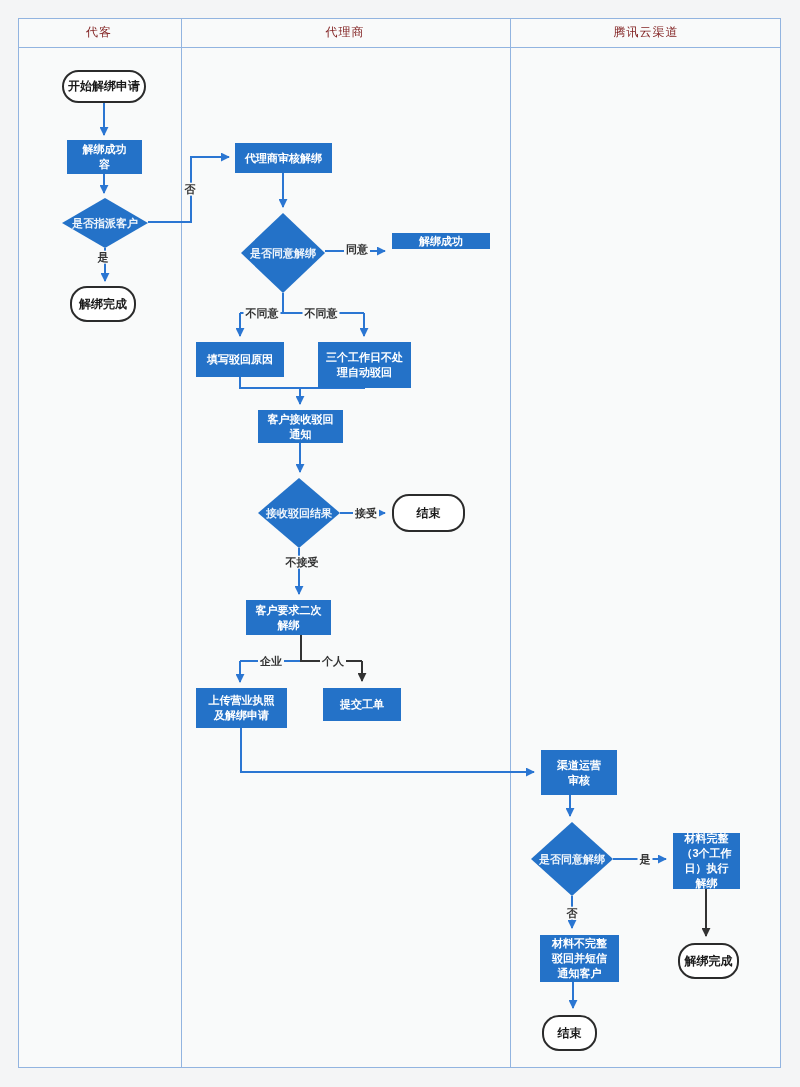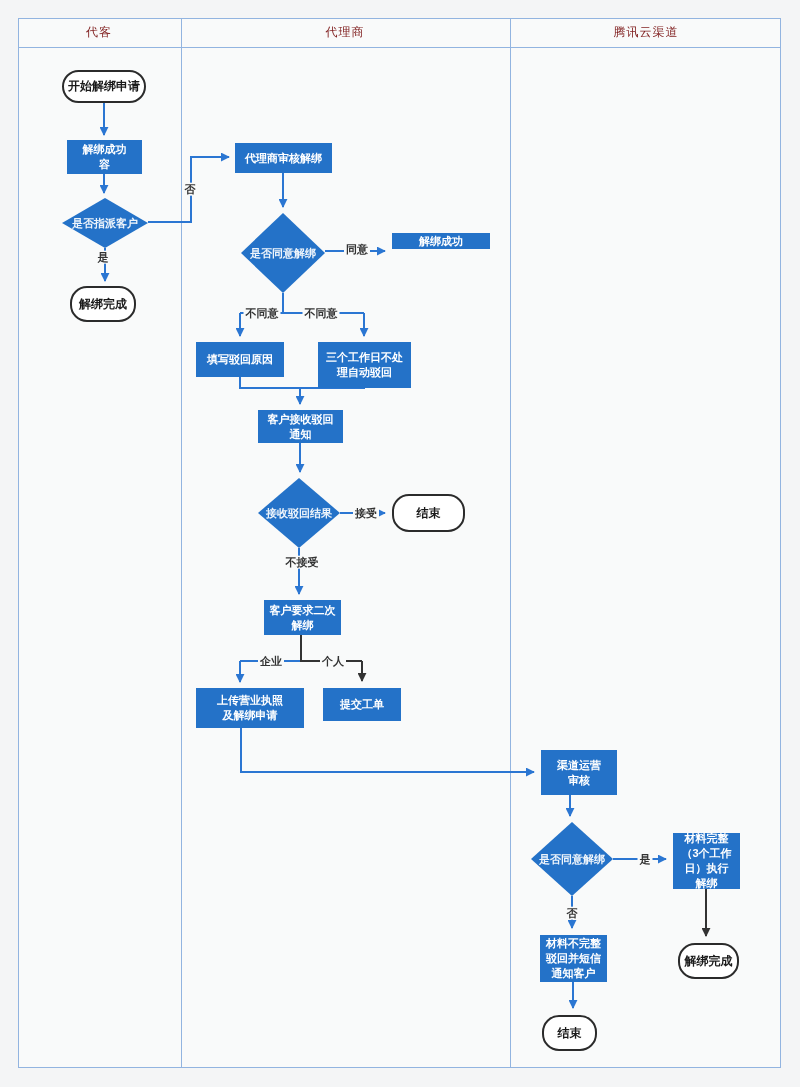--- a/index.html
+++ b/index.html
@@ -131,25 +131,25 @@
 <div class="node process" style="left:258px;top:410px;width:85px;height:33px">
   <span>客户接收驳回
 通知</span>
 </div>
 <div class="node diamond" style="left:258px;top:478px;width:82px;height:70px">
   <span>接收驳回结果</span>
 </div>
 <div class="node terminator" style="left:392px;top:494px;width:73px;height:38px">
   <span>结束</span>
 </div>
-<div class="node process" style="left:264px;top:600px;width:77px;height:35px">
+<div class="node process" style="left:246px;top:600px;width:85px;height:35px">
   <span>客户要求二次
 解绑</span>
 </div>
-<div class="node process" style="left:196px;top:688px;width:108px;height:40px">
+<div class="node process" style="left:196px;top:688px;width:91px;height:40px">
   <span>上传营业执照
 及解绑申请</span>
 </div>
 <div class="node process" style="left:323px;top:688px;width:78px;height:33px">
   <span>提交工单</span>
 </div>
 
 <div class="node process" style="left:541px;top:750px;width:76px;height:45px">
   <span>渠道运营
 审核</span>
@@ -159,21 +159,21 @@
 </div>
 <div class="node process" style="left:673px;top:833px;width:67px;height:56px">
   <span>材料完整
 （3个工作
 日）执行
 解绑</span>
 </div>
 <div class="node terminator" style="left:678px;top:943px;width:61px;height:36px">
   <span>解绑完成</span>
 </div>
-<div class="node process" style="left:540px;top:935px;width:67px;height:47px">
+<div class="node process" style="left:540px;top:935px;width:79px;height:47px">
   <span>材料不完整
 驳回并短信
 通知客户</span>
 </div>
 <div class="node terminator" style="left:542px;top:1015px;width:55px;height:36px">
   <span>结束</span>
 </div>
 
 <div class="elabel" style="left:190px;top:189px">否</div>
 <div class="elabel" style="left:103px;top:257px">是</div>

